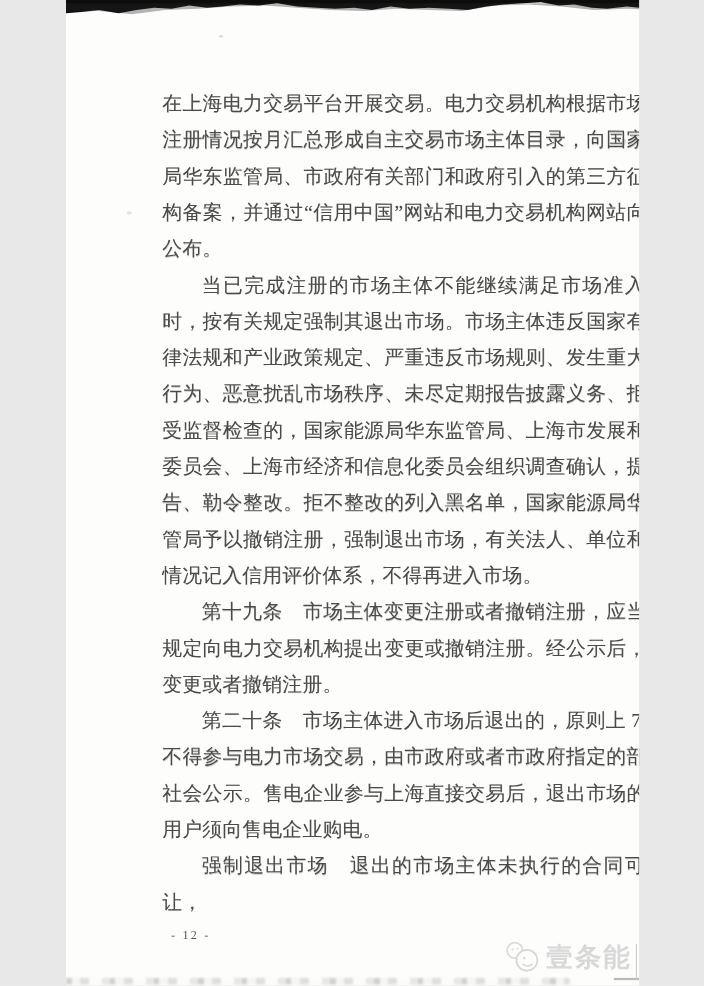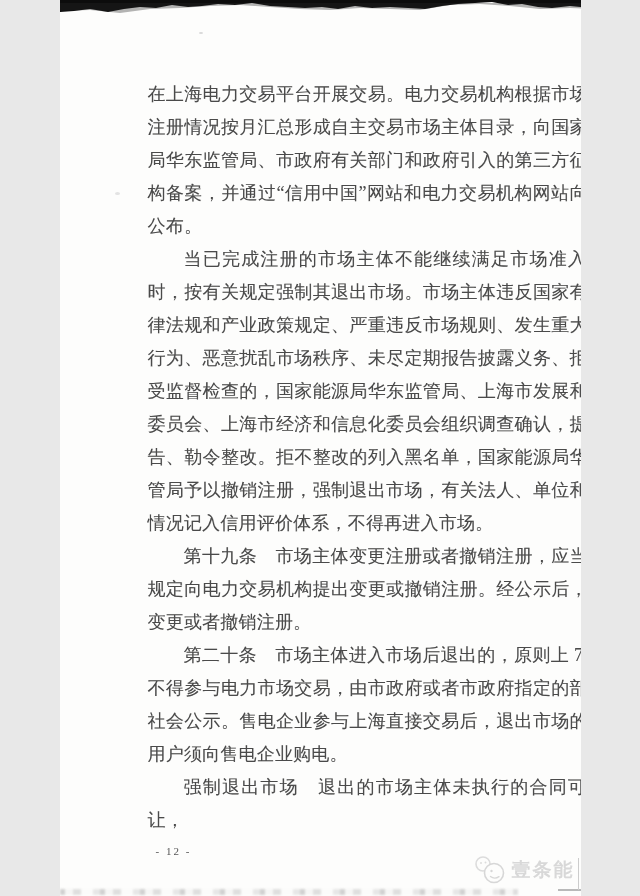--- a/index.html
+++ b/index.html
@@ -76,21 +76,21 @@
     margin-top: 41px;
   }
   .watermark {
     position: absolute;
     right: 6px; bottom: 10px;
     display: flex;
     align-items: center;
     gap: 3px;
   }
   .watermark-text {
-    font-size: 19px;
+    font-size: 24px;
     letter-spacing: 2px;
     color: #d8d8d8;
     font-family: "Liberation Sans", "DejaVu Sans", sans-serif;
     font-weight: bold;
   }
 </style>
 </head>
 <body>
 
 <div class="page">

